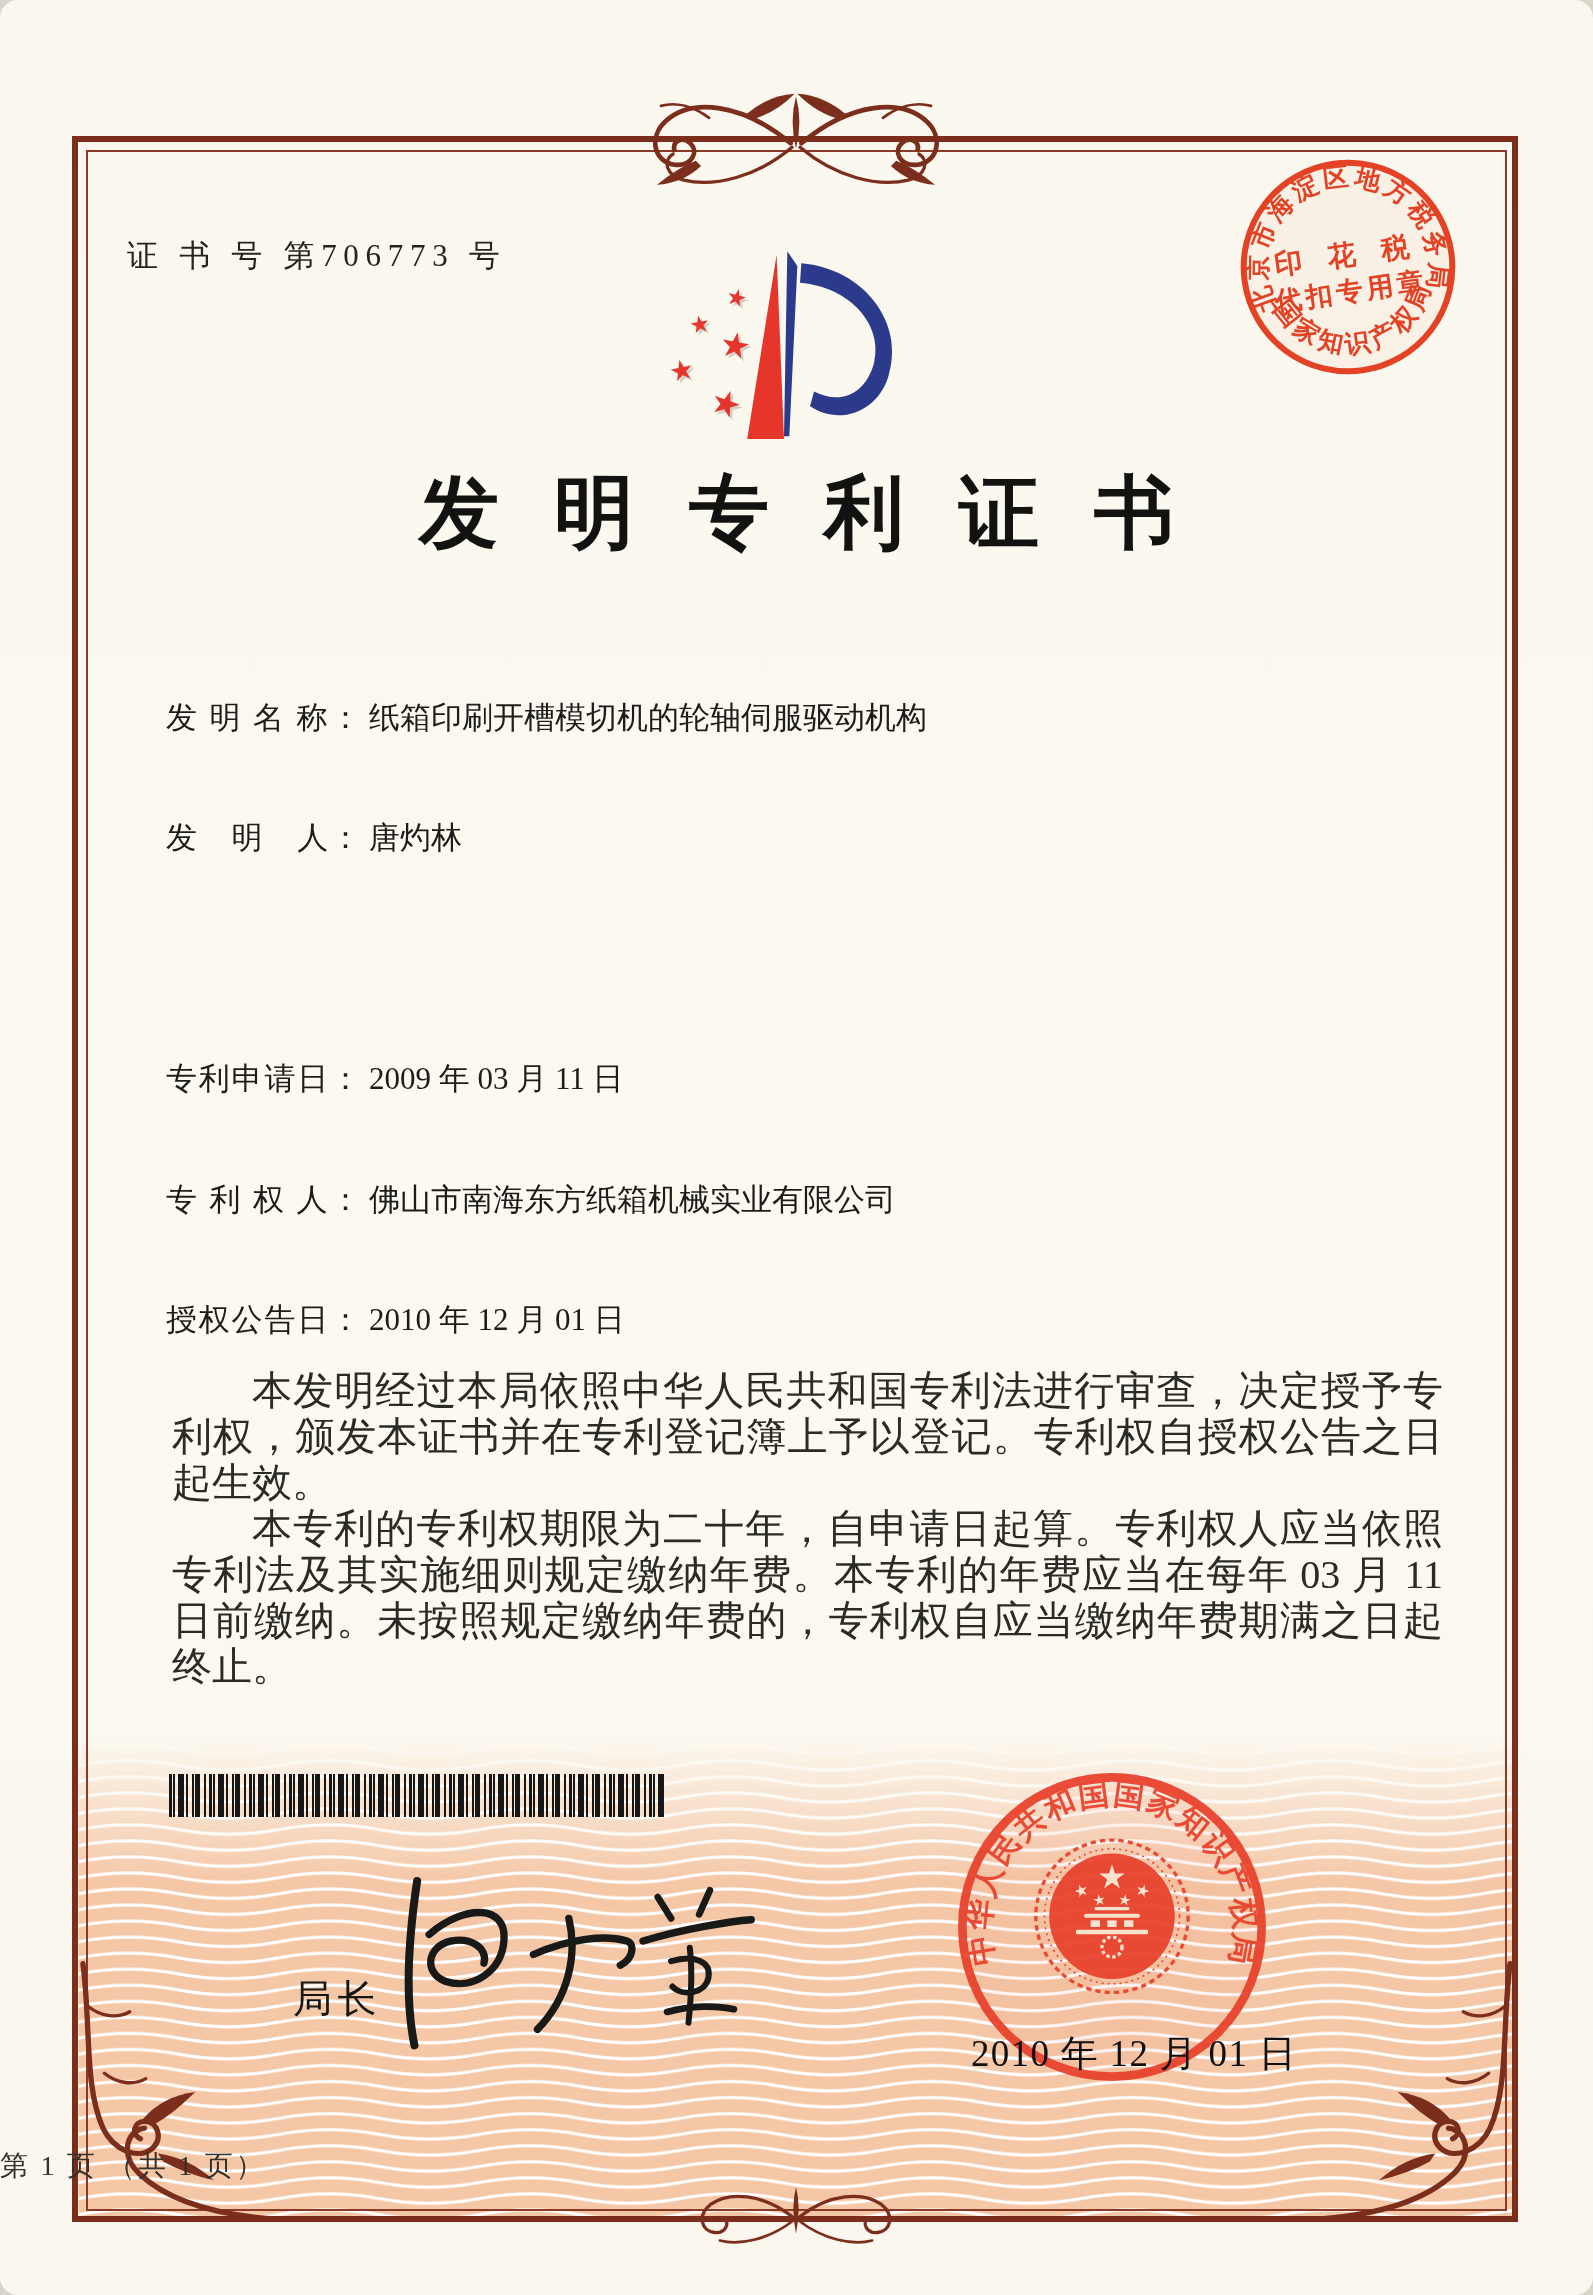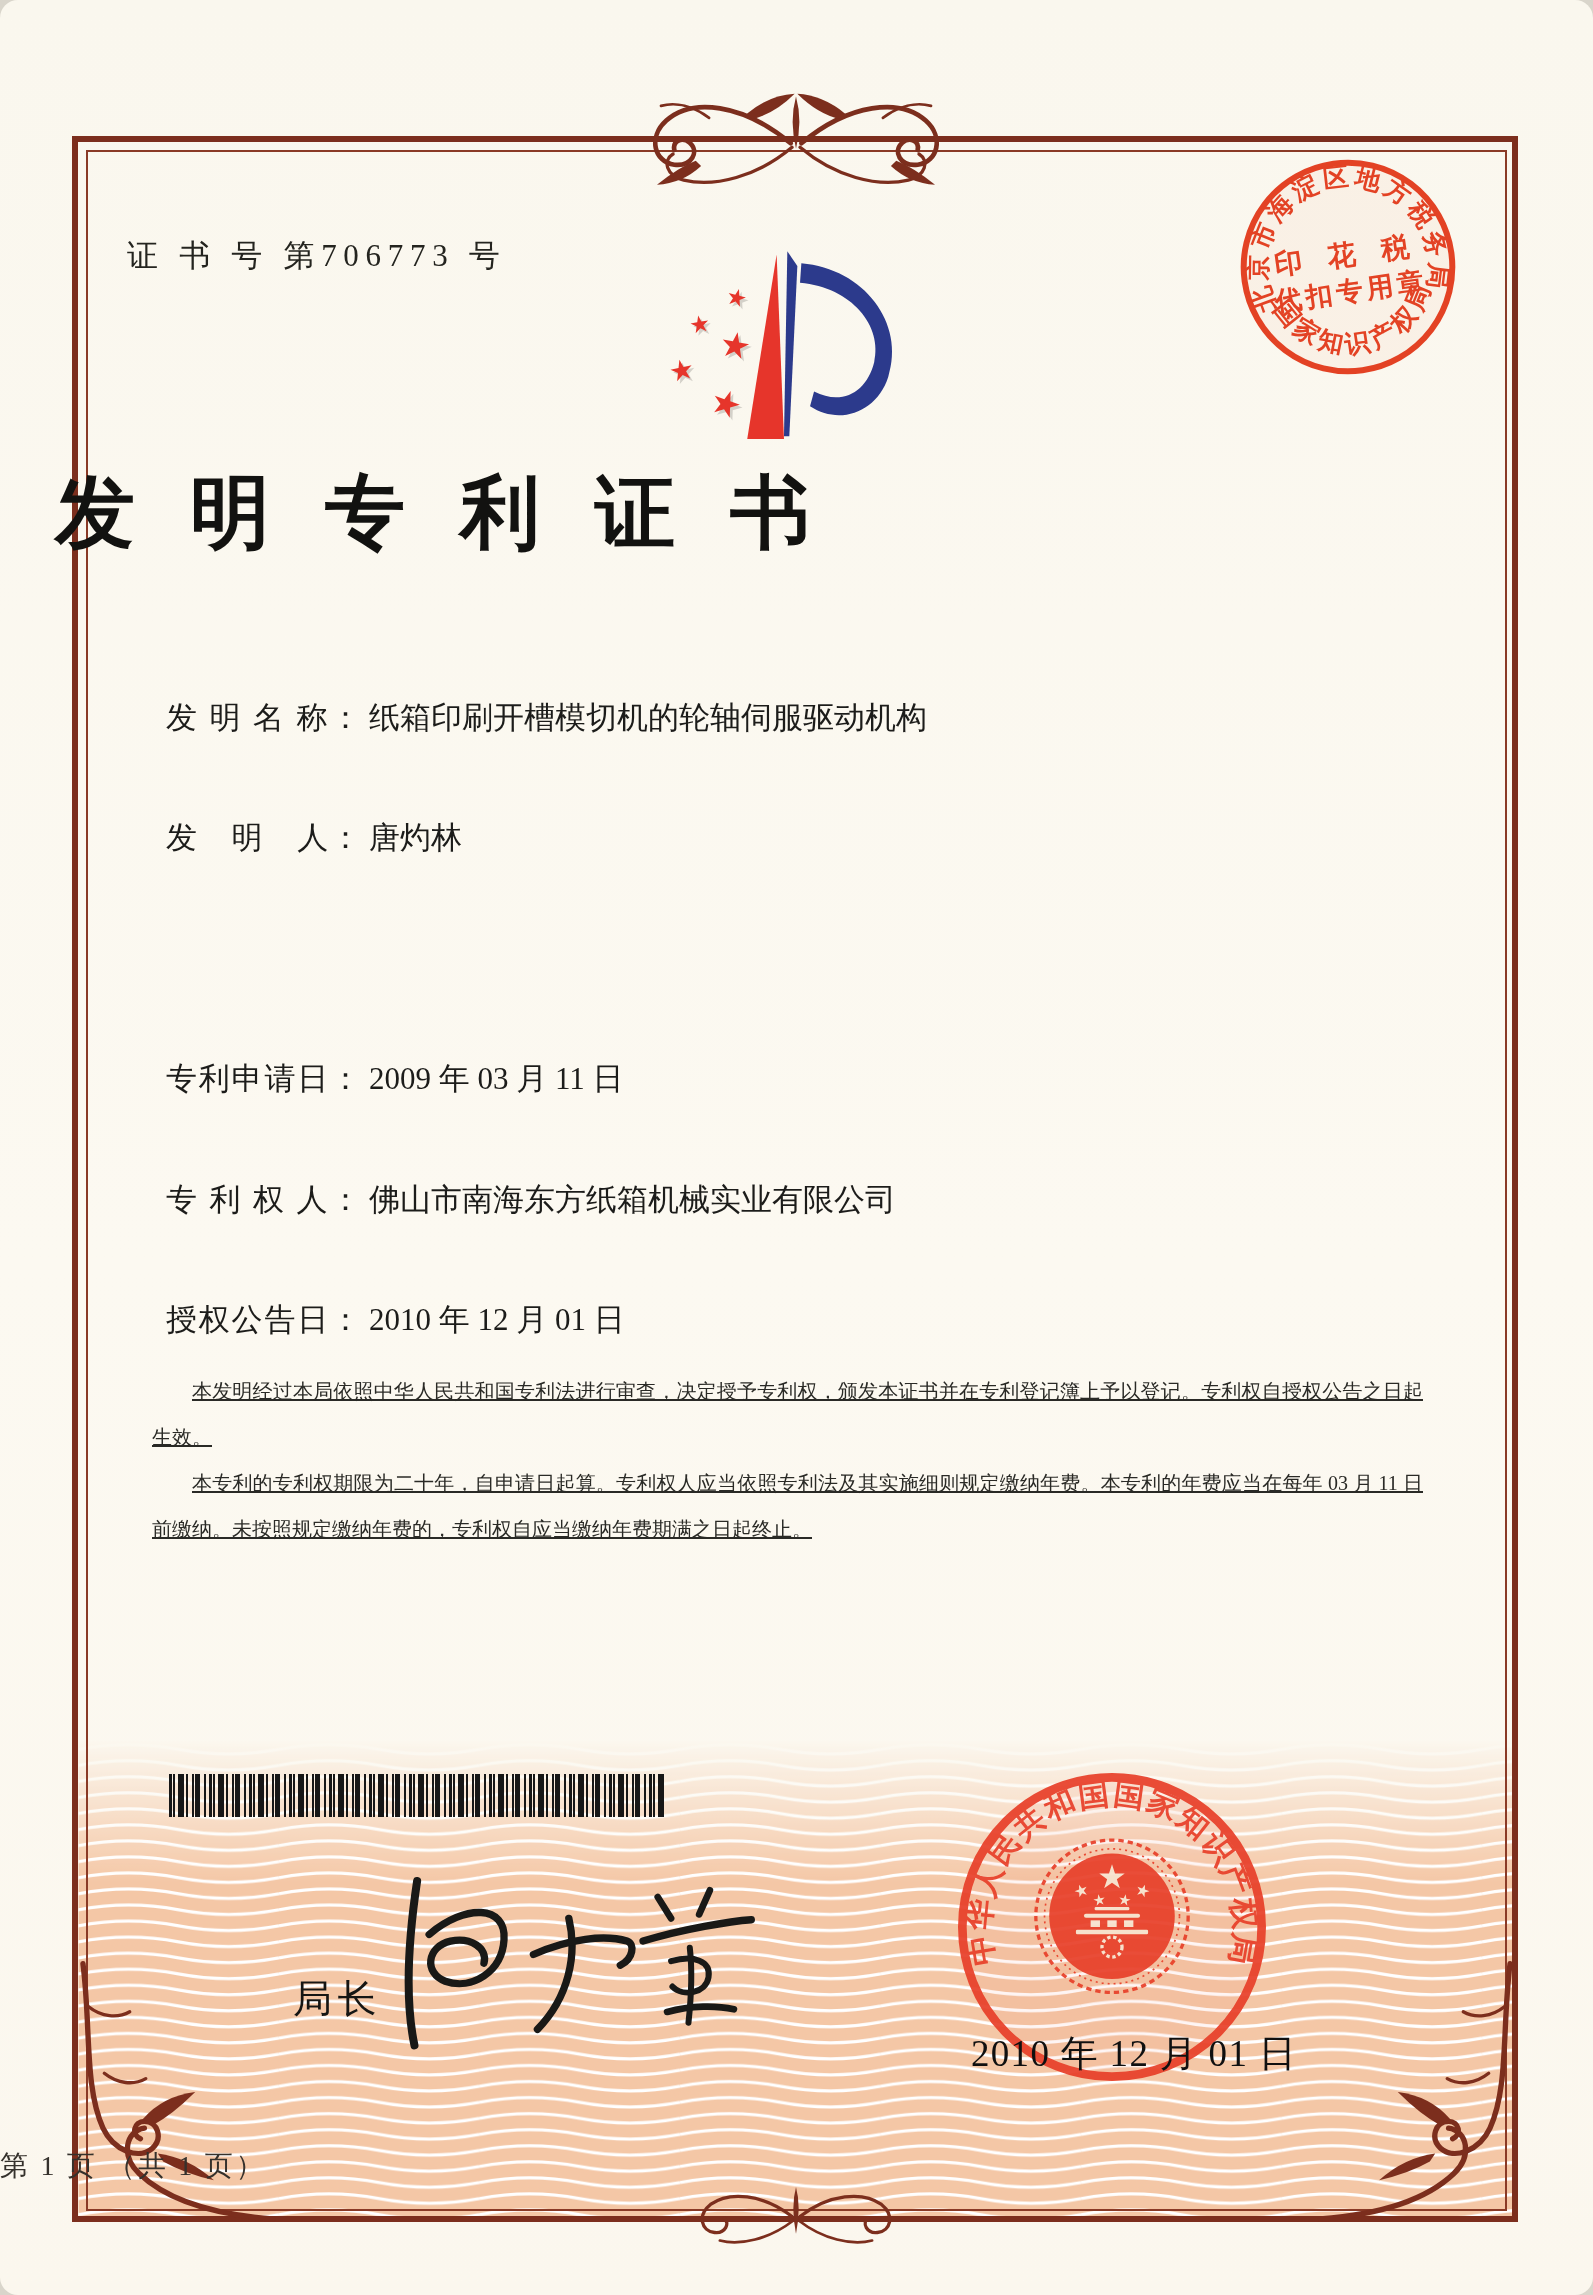--- a/index.html
+++ b/index.html
@@ -23,34 +23,34 @@
   .deco { position: absolute; pointer-events: none; }
   .guilloche { position: absolute; left: 78px; top: 1740px; }
   .cert-no {
     position: absolute; left: 127px; top: 235px;
     font-size: 31px; letter-spacing: 6.7px; white-space: nowrap; color: #24241f;
   }
   .logo { position: absolute; left: 641px; top: 223px; }
   .tax-stamp { position: absolute; left: 1233px; top: 152px; }
   .title {
     position: absolute; left: 0; top: 460px; width: 1593px;
-    font-size: 80px; font-weight: bold;
+    text-align: center; font-size: 80px; font-weight: bold;
     letter-spacing: 55px; text-indent: 55px; color: #121210; white-space: nowrap;
   }
   .field {
     position: absolute; left: 166px; font-size: 31px; white-space: nowrap; color: #1c1c1a;
   }
   .flabel {
     display: inline-block; min-width: 195px;
     text-align: justify; text-align-last: justify;
   }
   .fvalue { margin-left: 8px; }
   .body {
-    position: absolute; left: 152px; top: 1368px; width: 1271px;
-    font-size: 20px; line-height: 46px; color: #2a2a26; text-align: justify; text-decoration: underline;
+    position: absolute; left: 172px; top: 1368px; width: 1271px;
+    font-size: 40px; line-height: 46px; color: #2a2a26; text-align: justify;
   }
   .body p { text-indent: 2em; }
   .barcode {
     position: absolute; left: 169px; top: 1774px; width: 496px; height: 43px;
     background: repeating-linear-gradient(90deg,
       #171717 0 2.7px, transparent 2.7px 4px,
       #171717 4px 6px, transparent 6px 9.4px,
       #171717 9.4px 14.7px, transparent 14.7px 16.7px,
       #171717 16.7px 19px, transparent 19px 23px,
       #171717 23px 25px, transparent 25px 26px,

